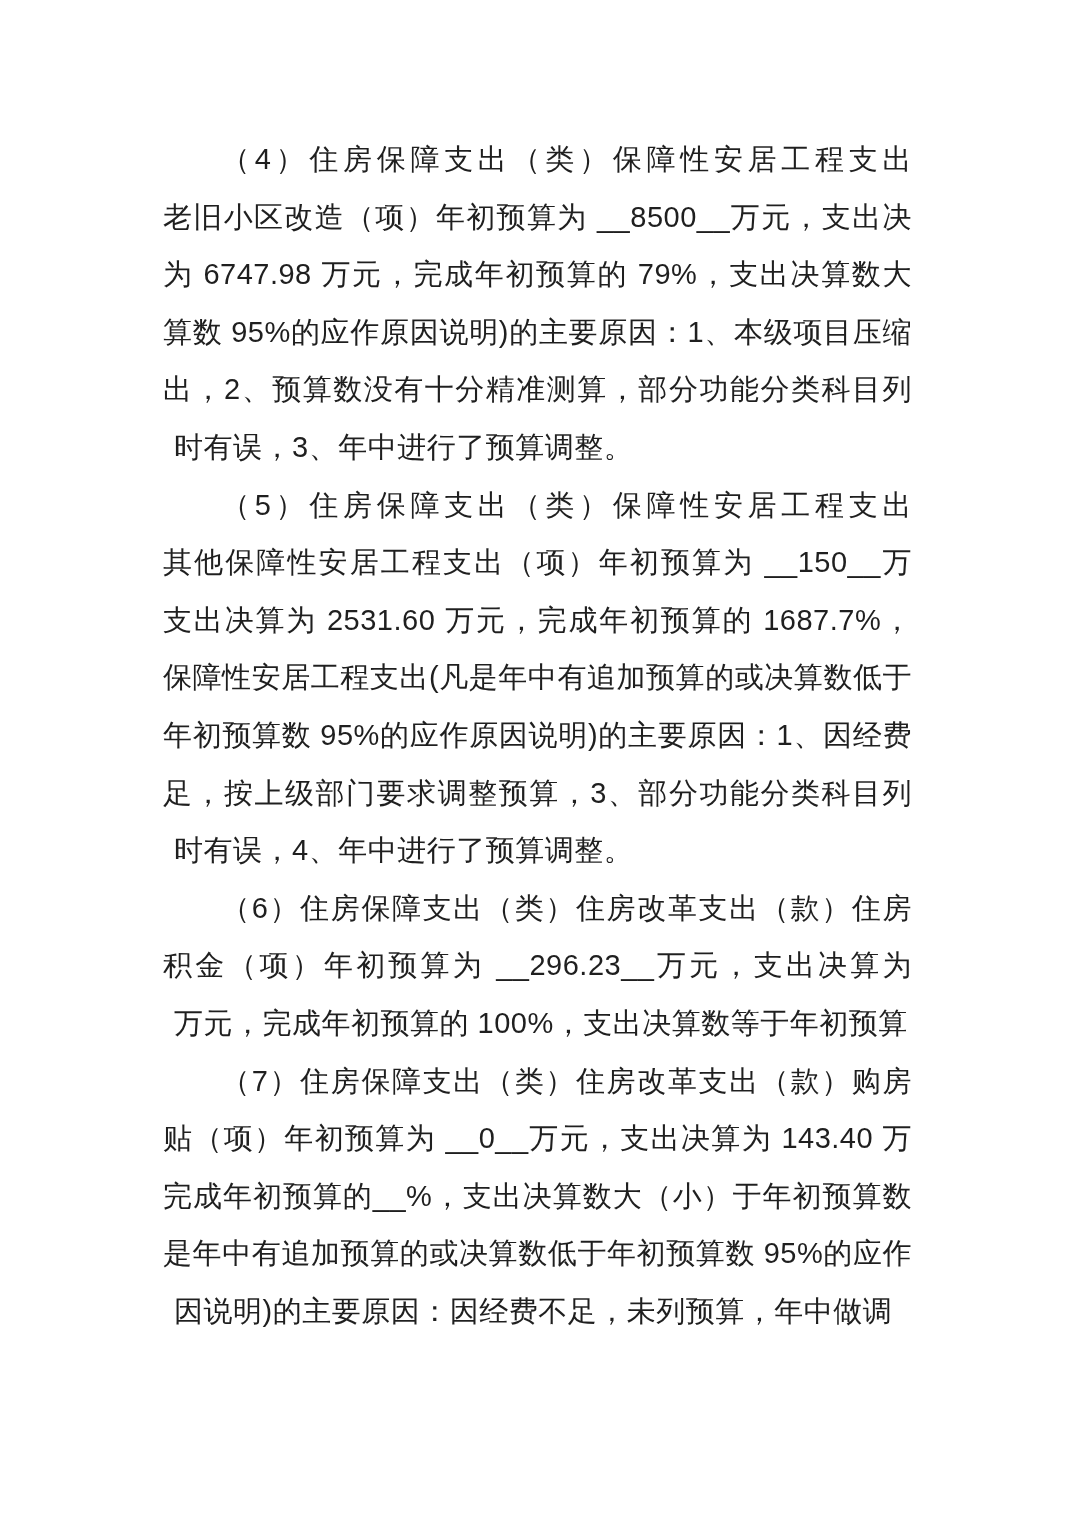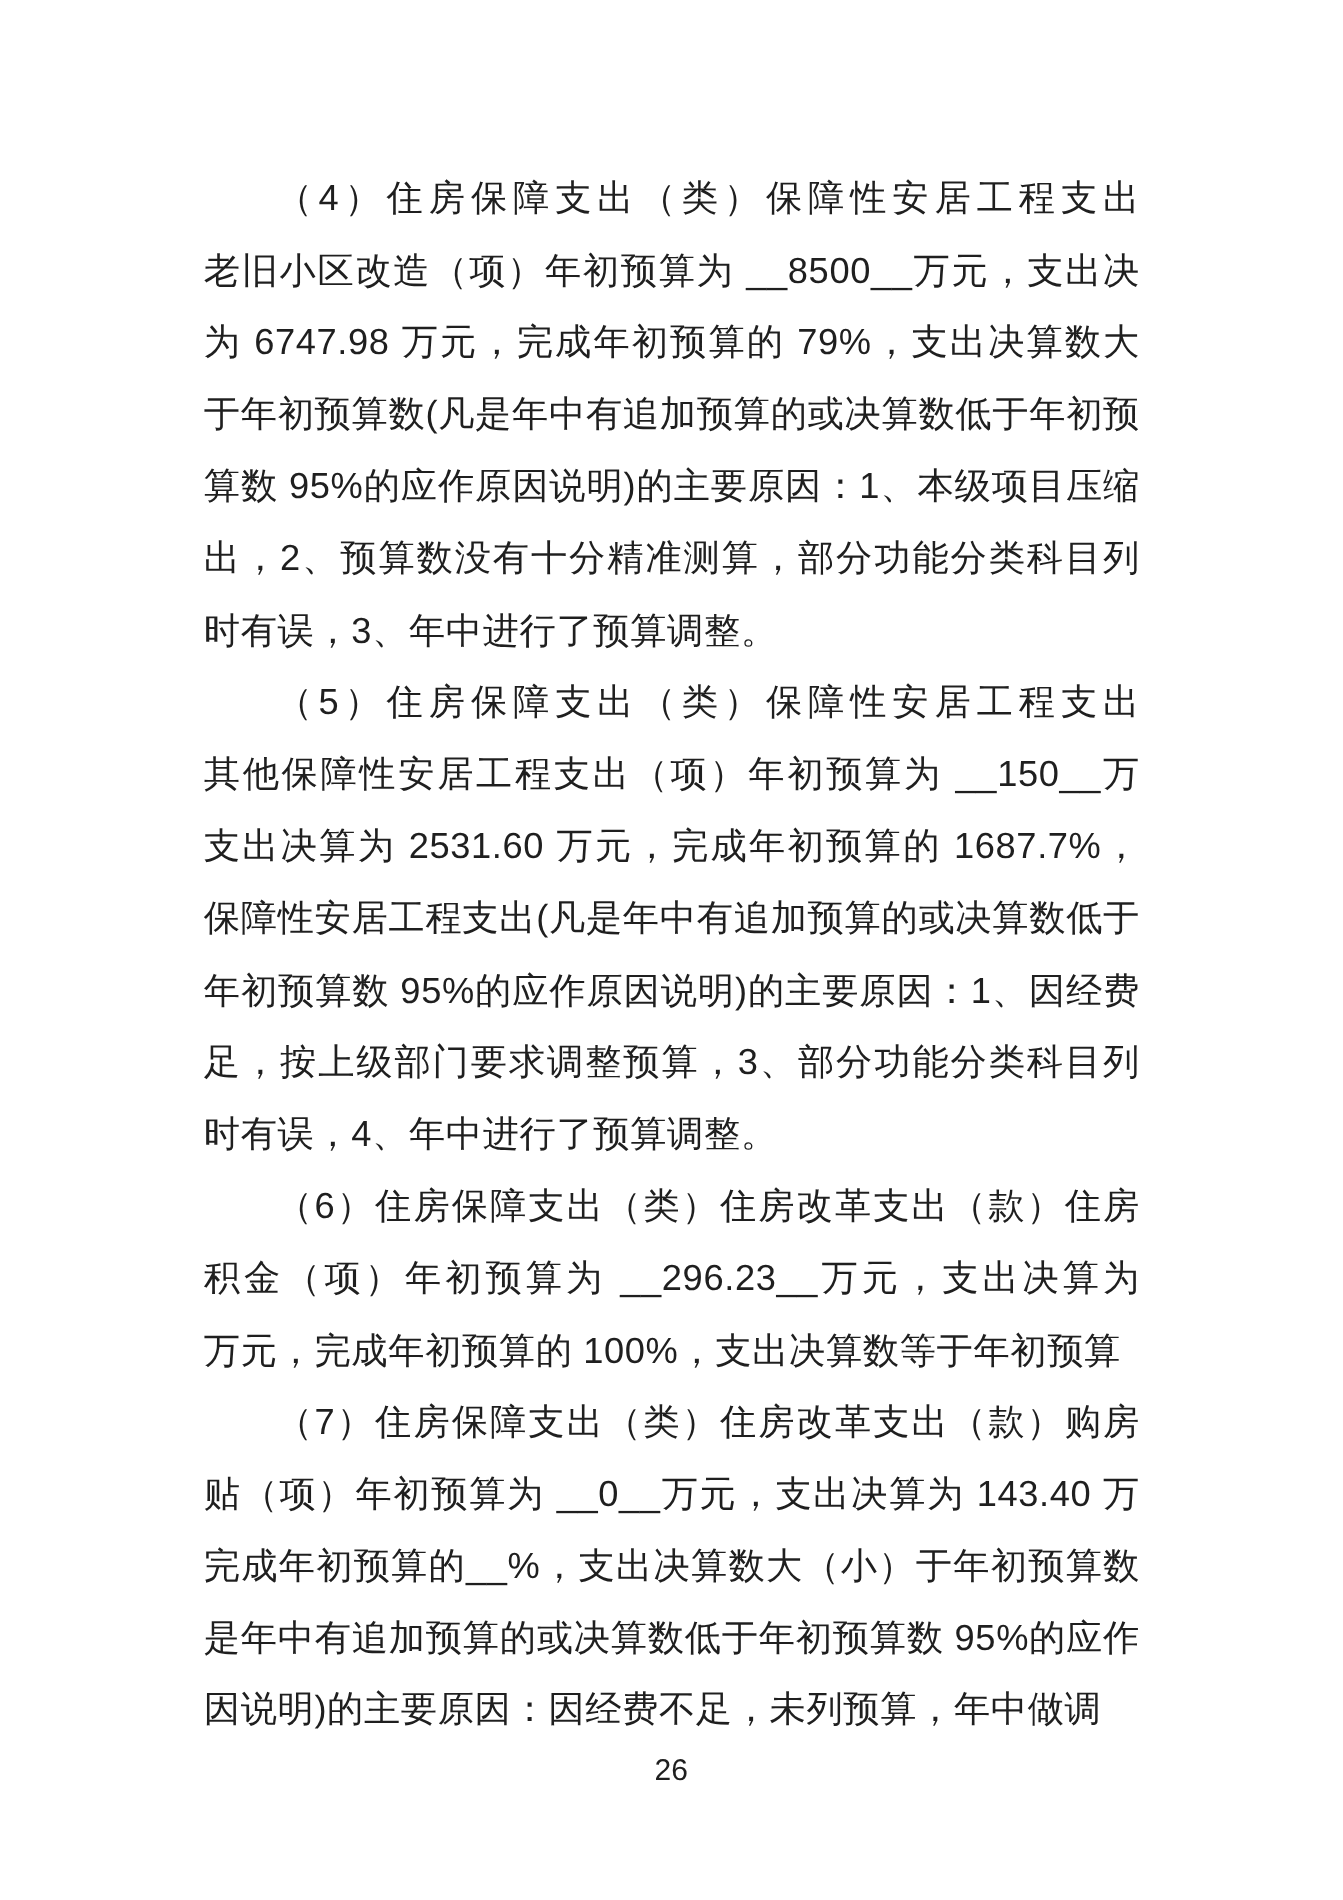--- a/index.html
+++ b/index.html
@@ -30,20 +30,21 @@
     overflow: hidden;
     text-align: justify;
     text-align-last: justify;
     text-justify: inter-character;
     color: #1f1f1f;
   }
   .line.first { text-indent: 2em; }
   .line.last {
     text-align: left;
     text-align-last: left;
+    margin-left: 11px;
   }
   .page-number {
     position: absolute;
     left: 0;
     right: 0;
     top: 1403px;
     text-align: center;
     font-size: 24px;
     color: #1f1f1f;
     font-family: "Liberation Sans", sans-serif;
@@ -52,21 +53,20 @@
 </head>
 <body>
 
 <div class="page">
   <div class="text-block">
 
     <div class="para">
       <div class="line first">（4）住房保障支出（类）保障性安居工程支出（款）</div>
       <div class="line">老旧小区改造（项）年初预算为 __8500__万元，支出决算</div>
       <div class="line">为 6747.98 万元，完成年初预算的 79%，支出决算数大（小）</div>
-      <div class="line">于年初预算数(凡是年中有追加预算的或决算数低于年初预</div>
       <div class="line">算数 95%的应作原因说明)的主要原因：1、本级项目压缩支</div>
       <div class="line">出，2、预算数没有十分精准测算，部分功能分类科目列入</div>
       <div class="line last">时有误，3、年中进行了预算调整。</div>
     </div>
 
     <div class="para">
       <div class="line first">（5）住房保障支出（类）保障性安居工程支出（款）</div>
       <div class="line">其他保障性安居工程支出（项）年初预算为 __150__万元，</div>
       <div class="line">支出决算为 2531.60 万元，完成年初预算的 1687.7%，支出决</div>
       <div class="line">保障性安居工程支出(凡是年中有追加预算的或决算数低于</div>
@@ -84,14 +84,13 @@
     <div class="para">
       <div class="line first">（7）住房保障支出（类）住房改革支出（款）购房补</div>
       <div class="line">贴（项）年初预算为 __0__万元，支出决算为 143.40 万元，</div>
       <div class="line">完成年初预算的__%，支出决算数大（小）于年初预算数(凡</div>
       <div class="line">是年中有追加预算的或决算数低于年初预算数 95%的应作原</div>
       <div class="line last">因说明)的主要原因：因经费不足，未列预算，年中做调整。</div>
     </div>
 
   </div>
 
-  <div class="page-number">26</div>
 </div>
 
 </body></html>

